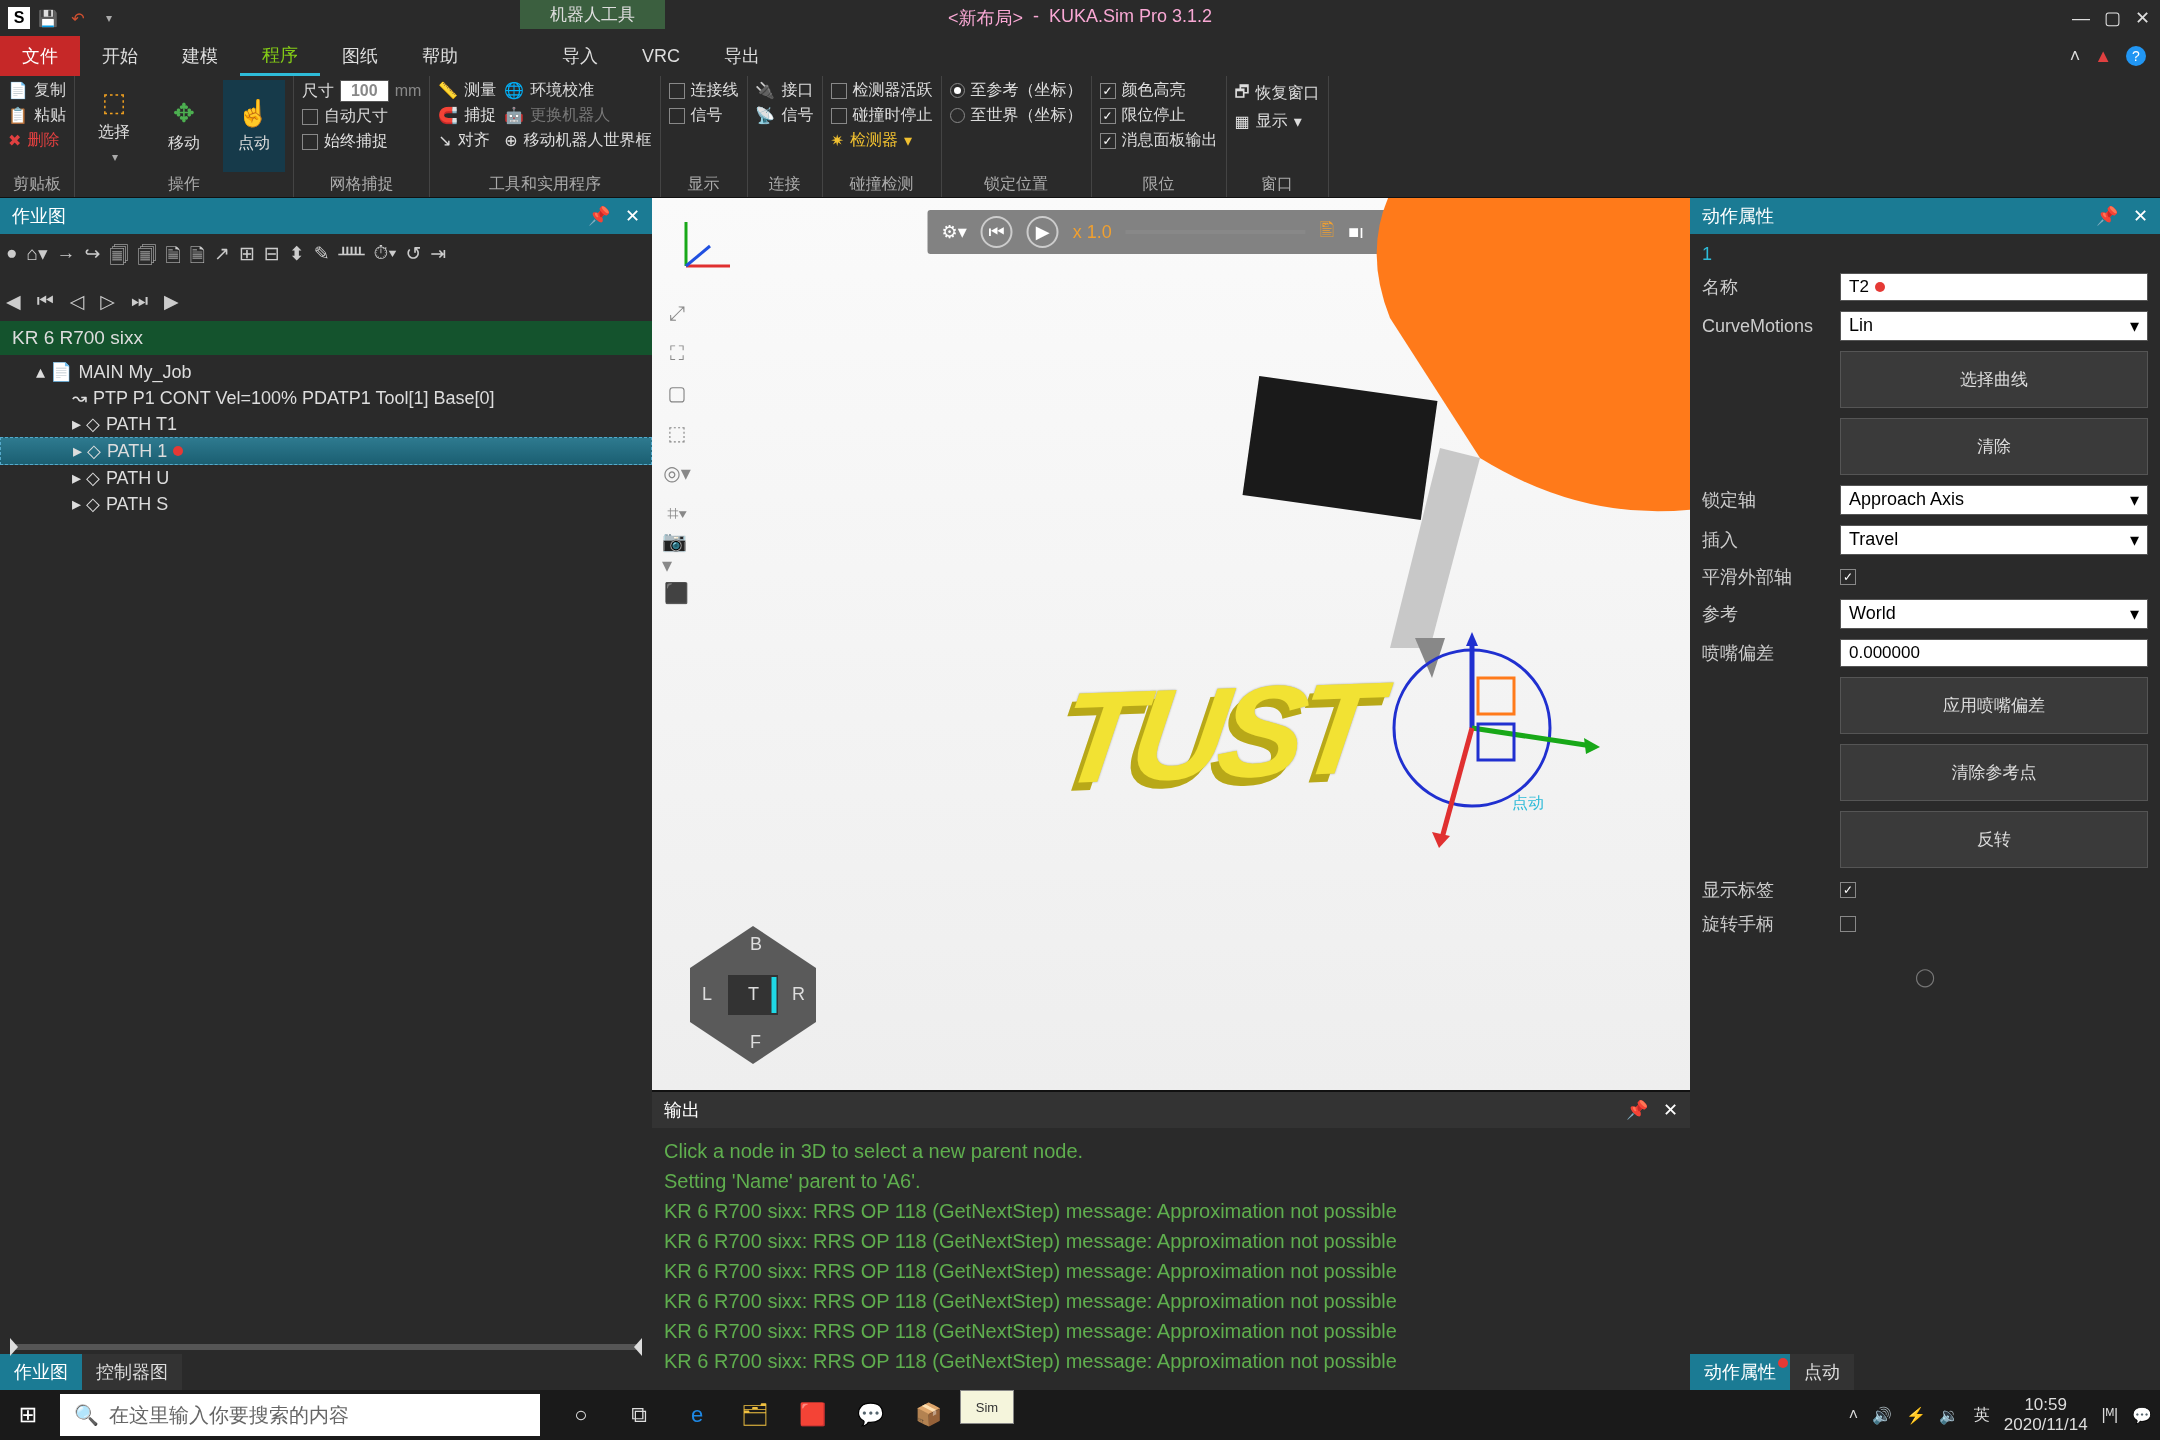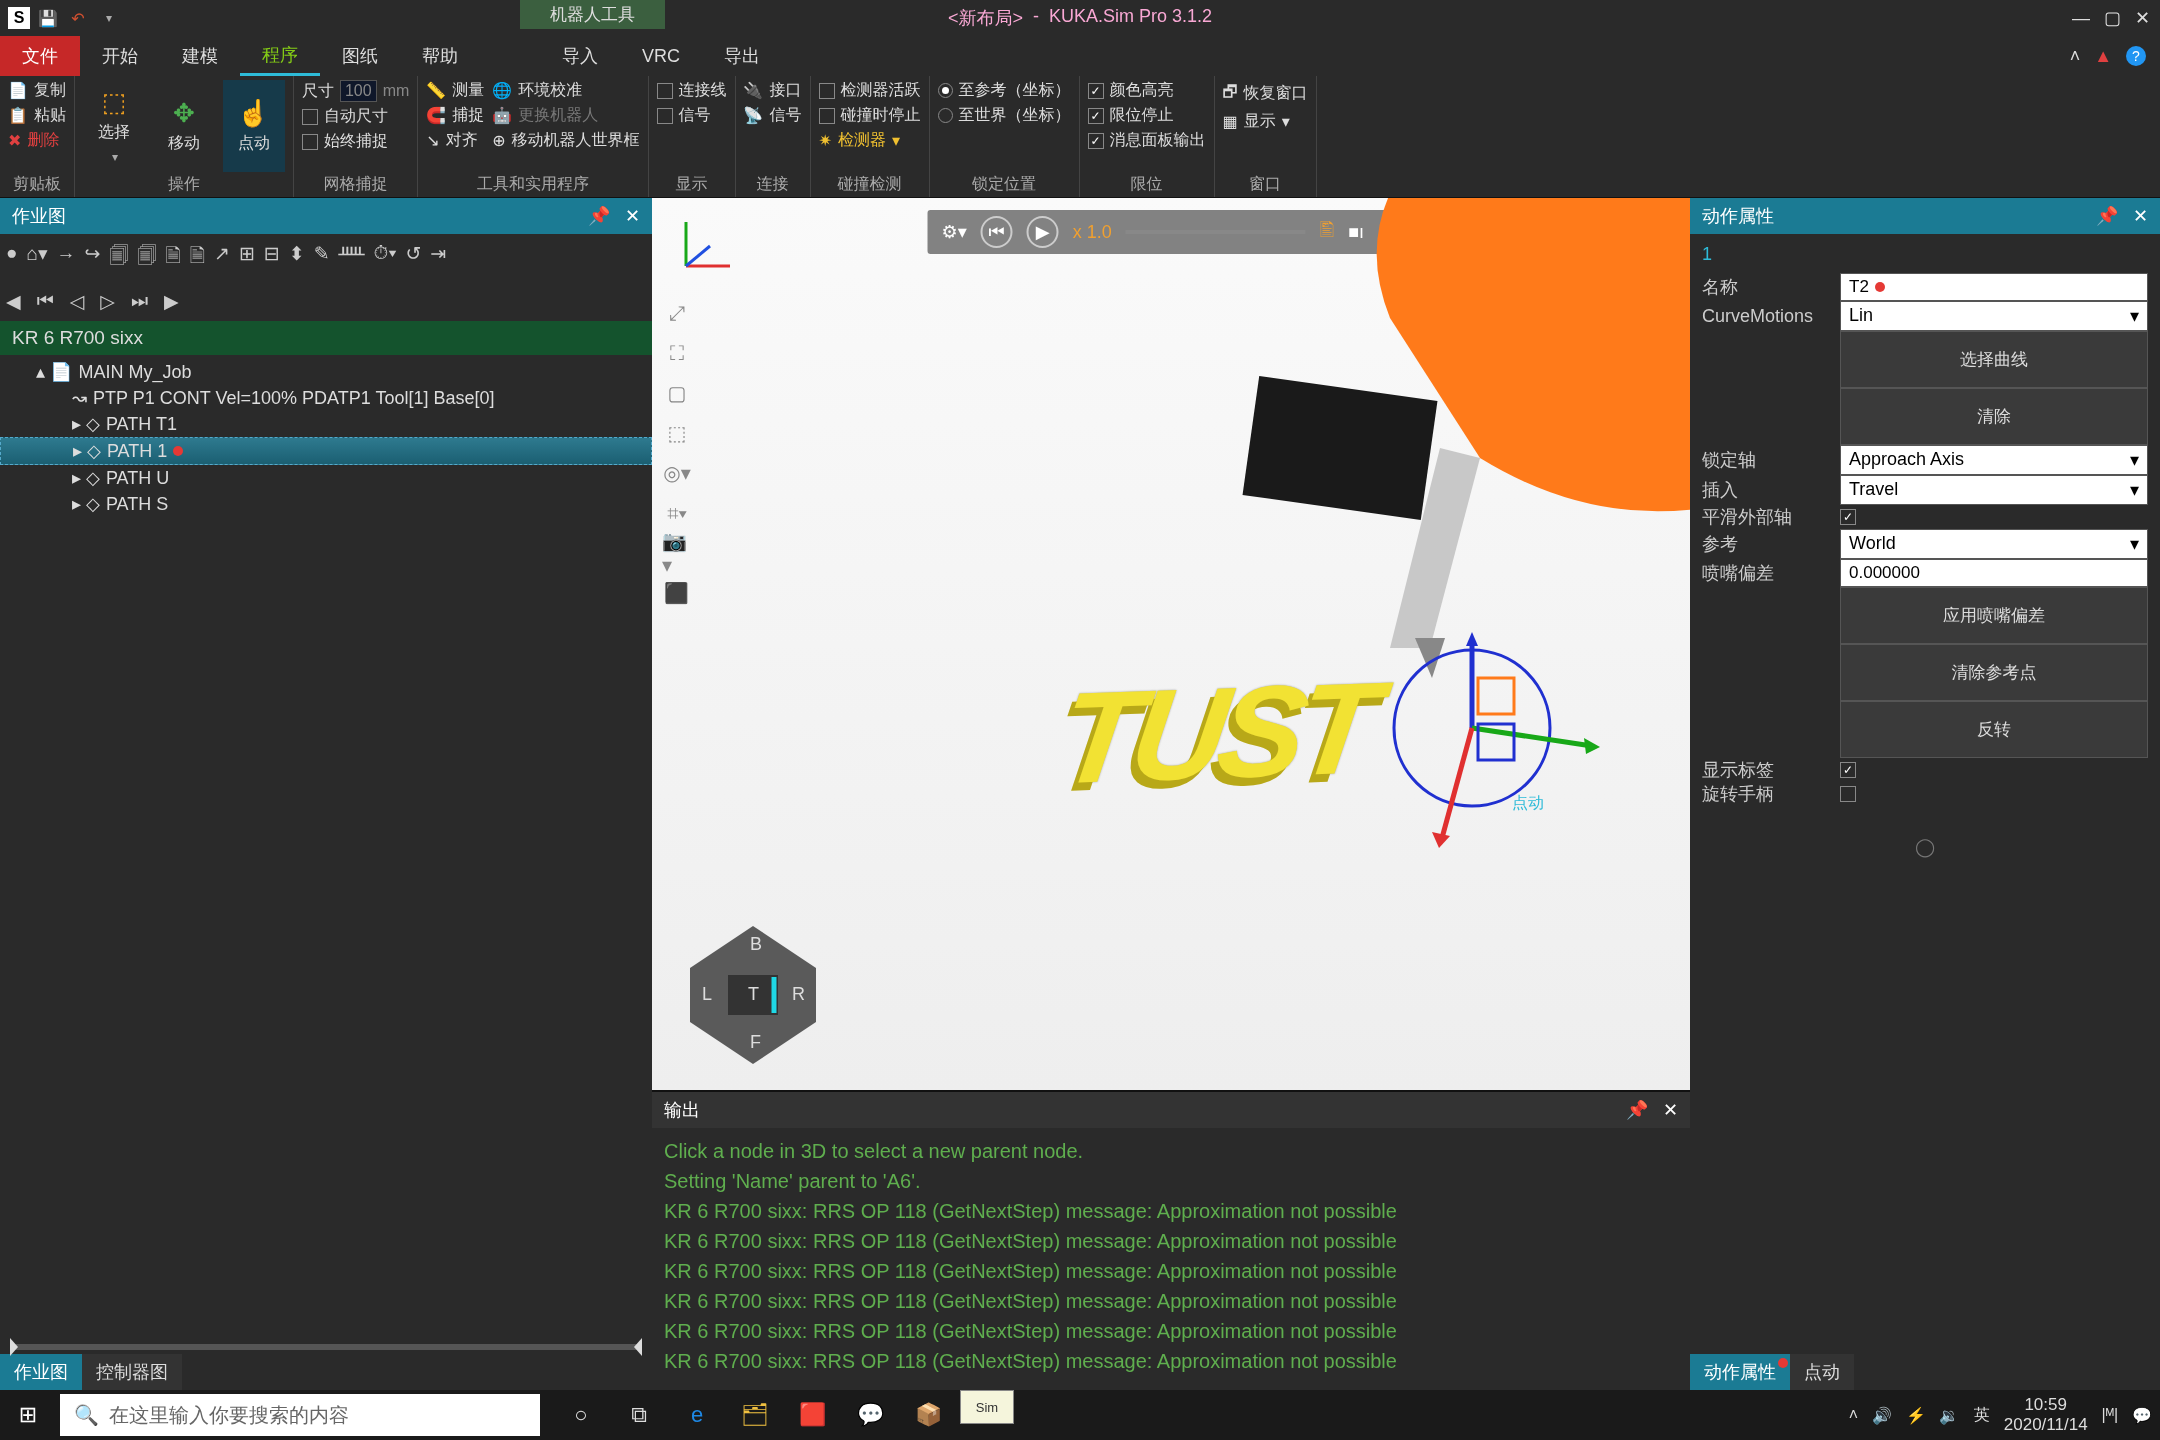--- a/index.html
+++ b/index.html
@@ -51,21 +51,21 @@
 .navcube { position: absolute; bottom: 20px; left: 26px; width: 150px; height: 150px; }
 .robot-body { position: absolute; right: -60px; top: -80px; width: 700px; height: 620px; }
 .tust { position: absolute; left: 410px; top: 460px; font-size: 130px; font-weight: 900; font-style: italic; letter-spacing: -8px; transform: skewX(-10deg) rotate(-2deg); color: #f2e233; text-shadow: -6px 8px 0 #b8a818, 0 0 2px #999; }
 .gizmo { position: absolute; left: 720px; top: 430px; }
 
 .output-pane { background: #2a2a2a; height: 300px; border-top: 2px solid #111; }
 .output-body { padding: 8px 12px; font-size: 20px; color: #5fae4e; line-height: 1.5; font-family: inherit; }
 
 .right-pane { width: 470px; background: #2a2a2a; display: flex; flex-direction: column; }
 .props { padding: 10px 12px; font-size: 18px; }
-.prop-row { display: flex; align-items: center; gap: 8px; }
+.prop-row { display: flex; align-items: center; margin-bottom: 10px; gap: 8px; }
 .prop-label { width: 130px; color: #ccc; }
 .prop-input { flex: 1; background: #fff; color: #000; padding: 3px 8px; border: 1px solid #555; font-size: 17px; display: flex; align-items: center; gap: 6px; }
 .prop-btn { flex: 1; background: #3a3a3a; border: 1px solid #555; text-align: center; padding: 16px; font-size: 17px; }
 .prop-select { flex: 1; background: #fff; color: #000; padding: 3px 8px; border: 1px solid #555; display: flex; justify-content: space-between; }
 
 .left-footer { background: #2a2a2a; padding: 8px 12px; display: flex; justify-content: space-between; align-items: center; border-top: 1px solid #444; }
 .left-tabs, .right-tabs { display: flex; }
 .footer-tab { padding: 6px 14px; background: #333; font-size: 18px; }
 .footer-tab.active { background: #1b7b94; color: #fff; }
 .slider-row { display: flex; align-items: center; gap: 6px; padding: 4px 10px; }
@@ -152,21 +152,21 @@
           <span>点动</span>
         </div>
     </div>
     <div class="ribbon-group-title">操作</div>
   </div>
 
   <div class="ribbon-group">
     <div class="rbtn-col">
       <div class="row">
           <span>尺寸</span> 
-          <span style="background:#0f172a;border:1px solid #555;padding:1px 4px;color:#888;">100</span> 
+          <span style="background:#ffffff;border:1px solid #555;padding:1px 10px;color:#888;font-weight:bold;">100</span> 
           <span style="color:#888;">mm</span>
         </div>
       <div class="row">
           <span class="checkbox"></span>
           <span>自动尺寸</span>
         </div>
       <div class="row">
           <span class="checkbox"></span>
           <span>始终捕捉</span>
         </div>

